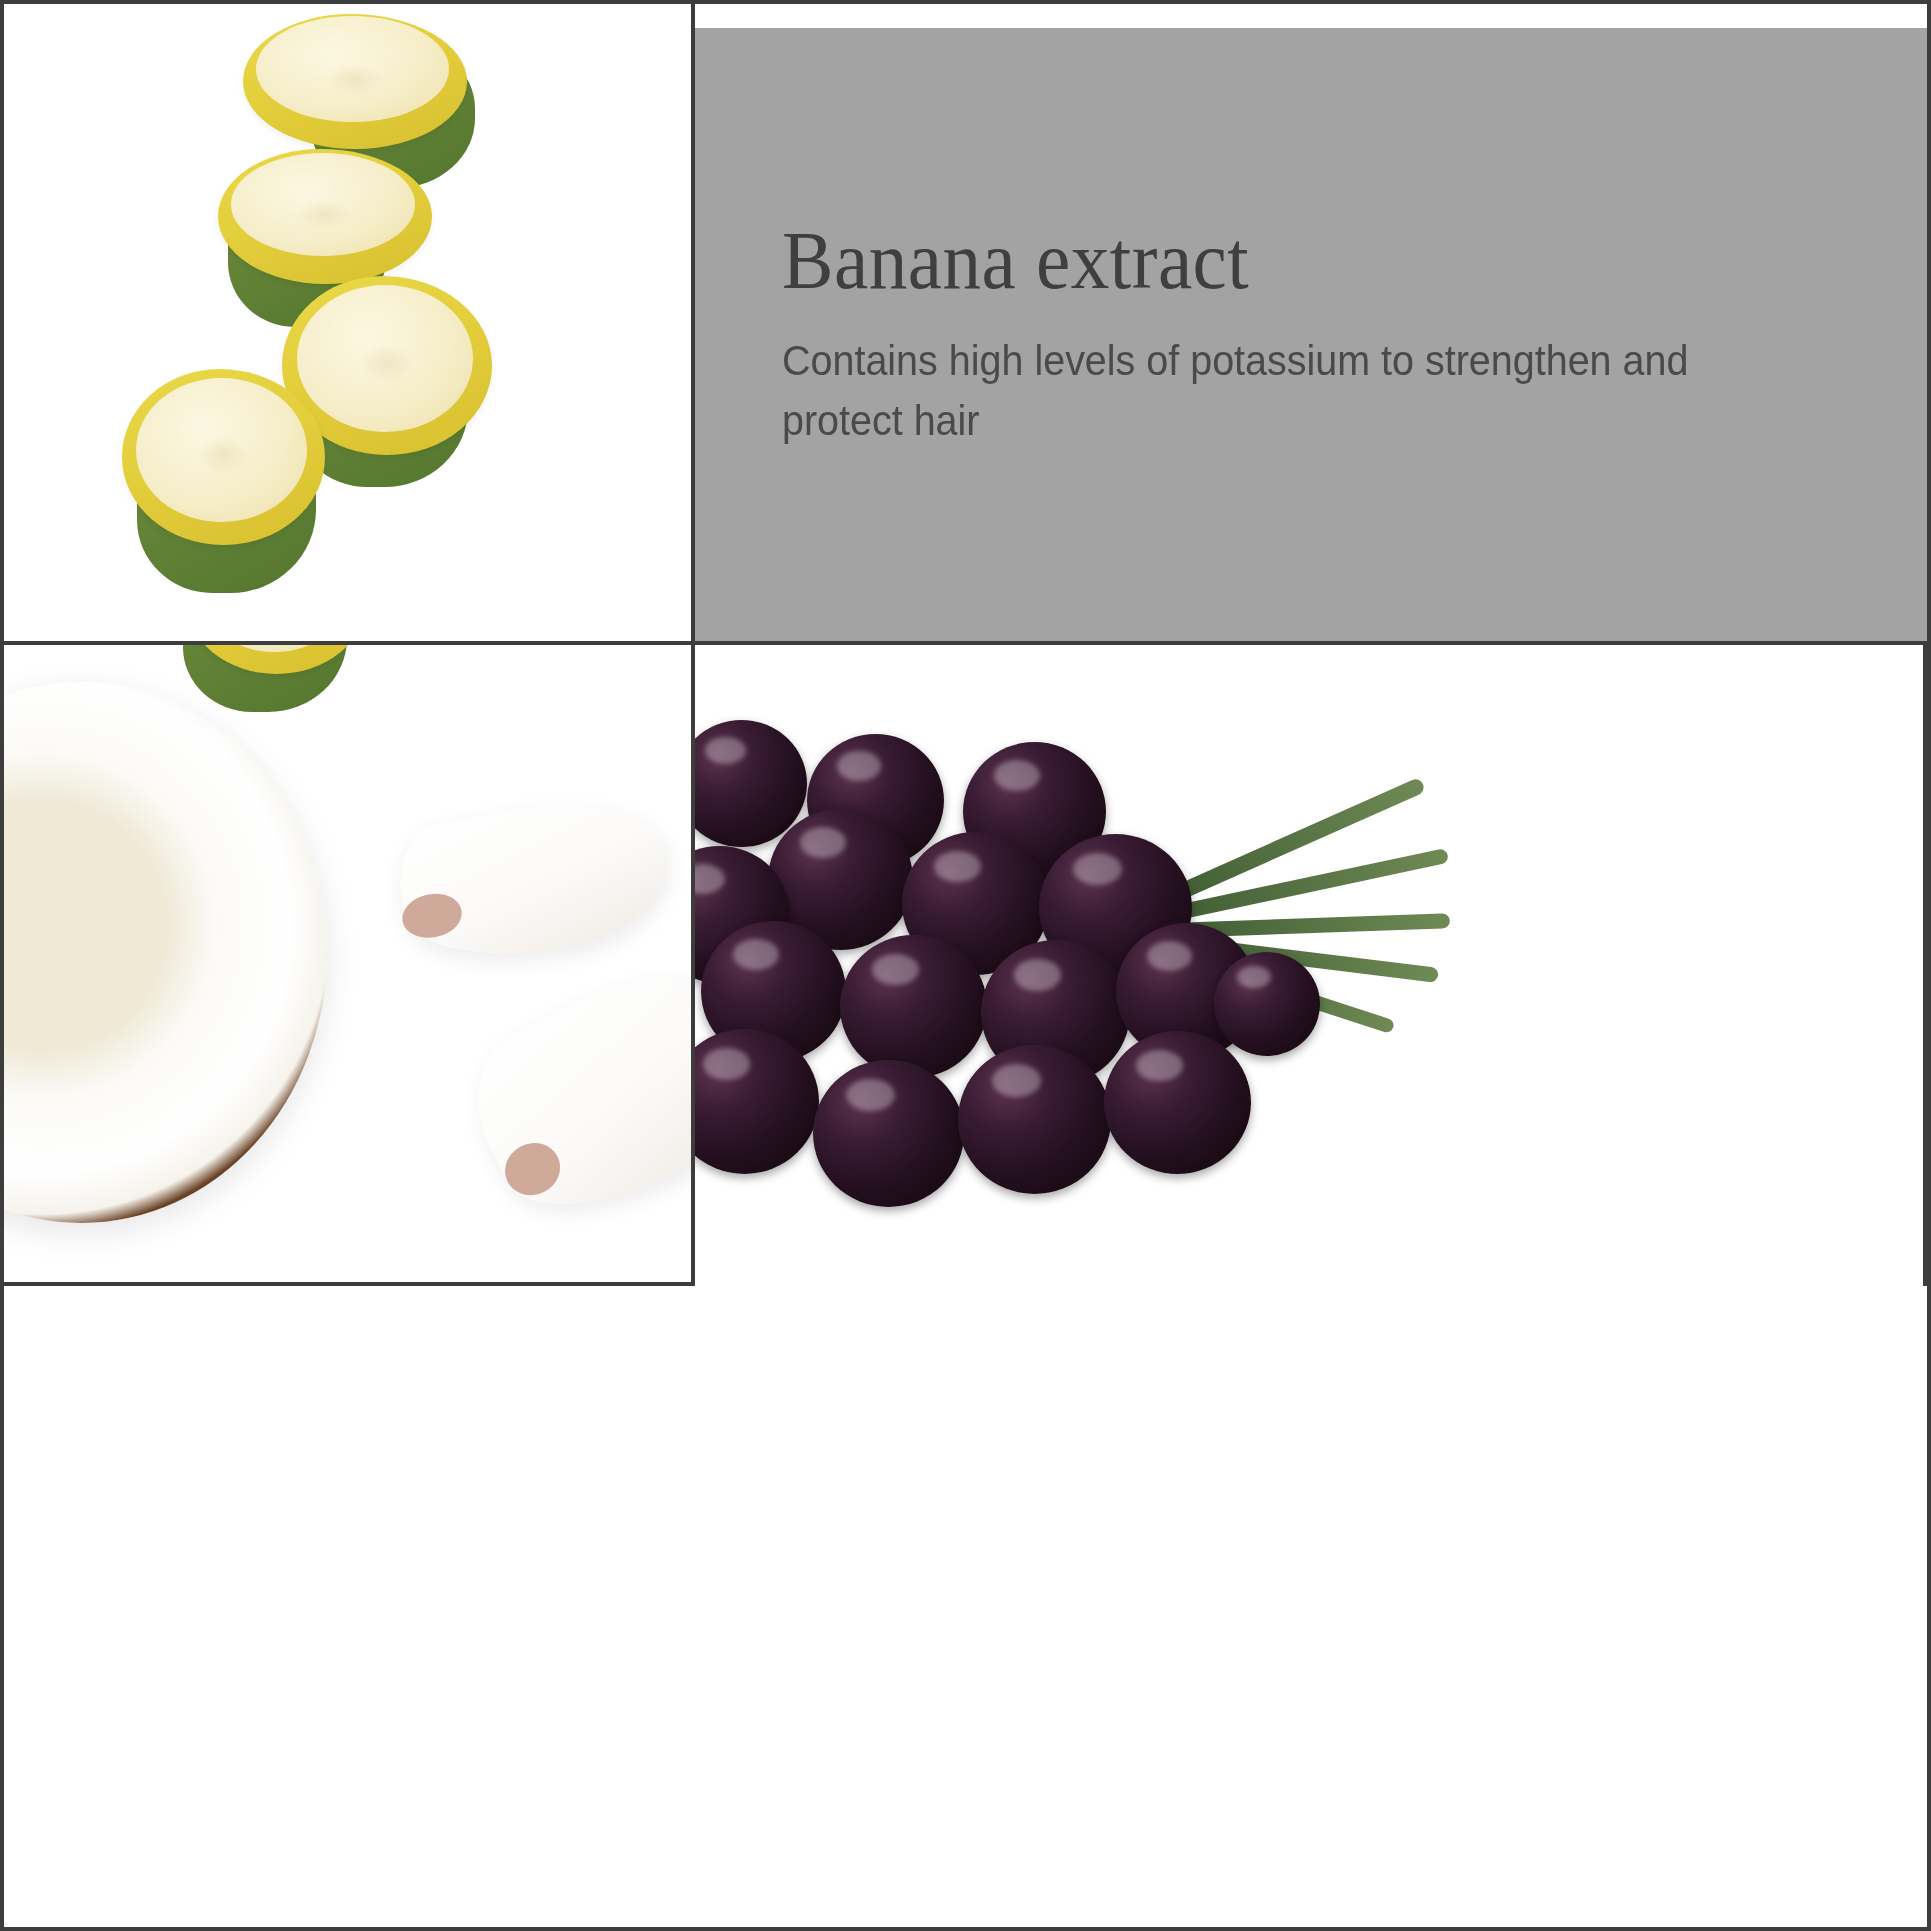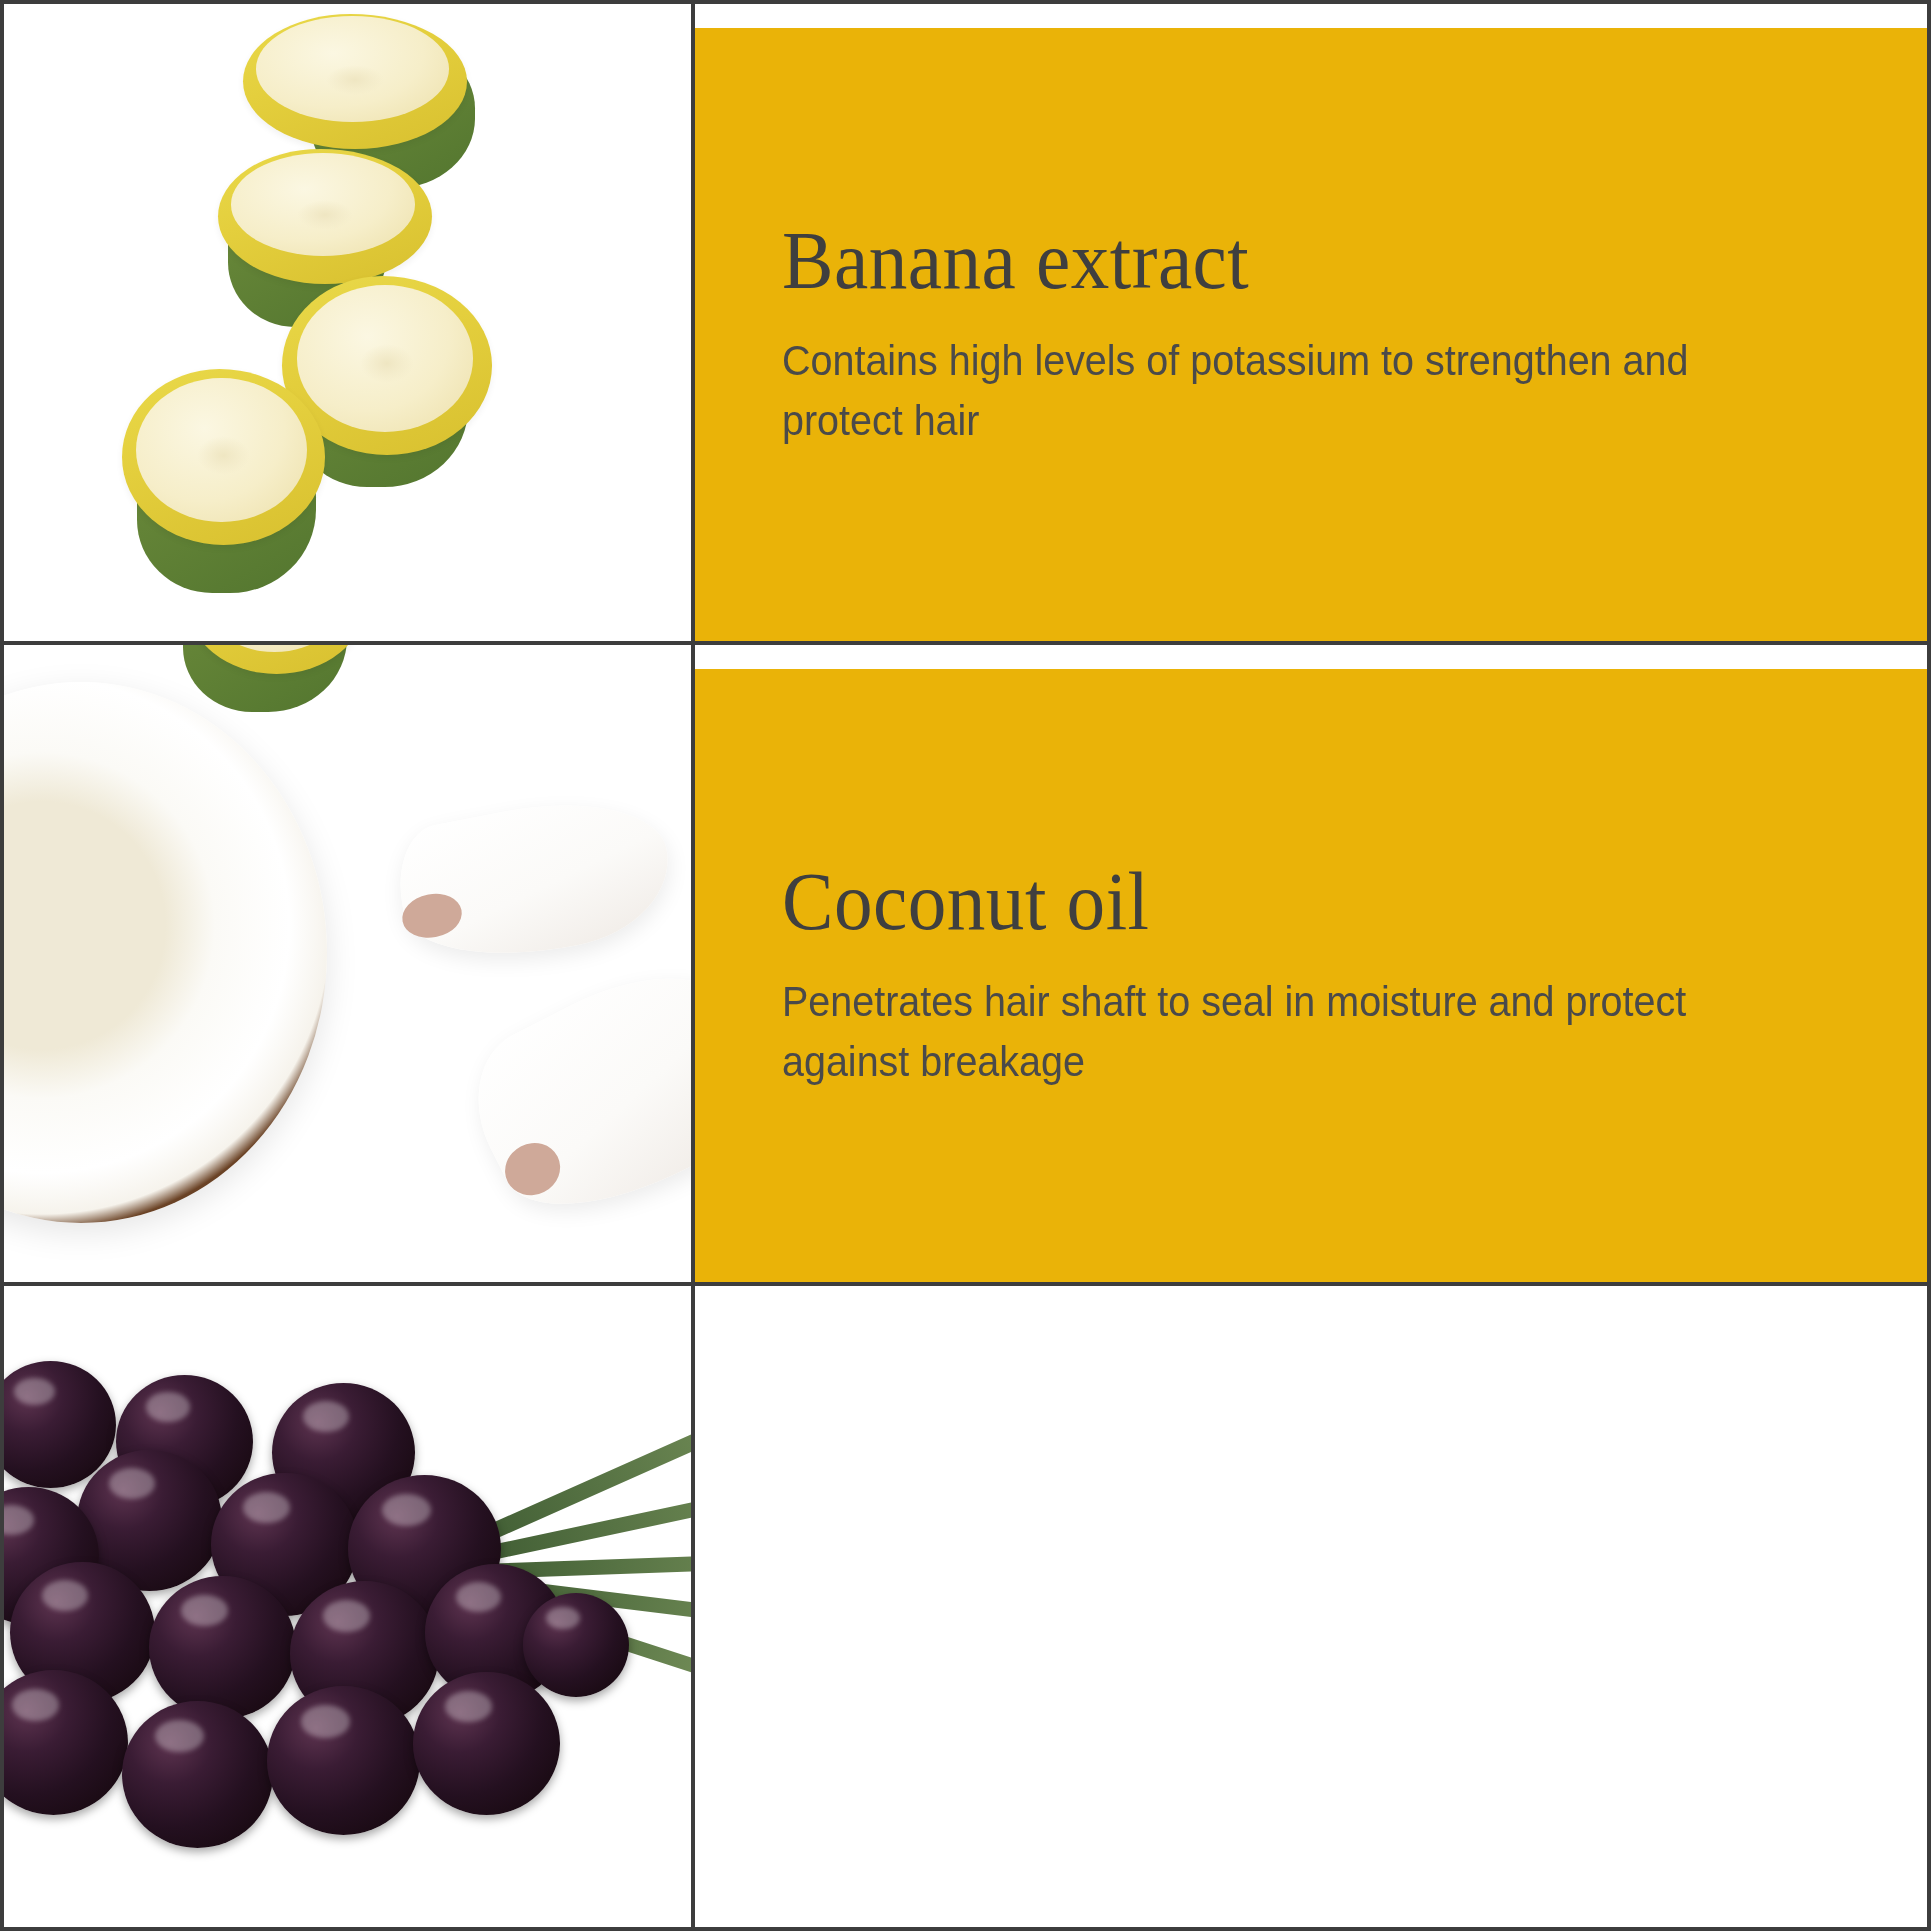--- a/index.html
+++ b/index.html
@@ -34,21 +34,21 @@
     background: #ffffff;
   }
   .row-div {
     border-bottom: 4.8px solid #3d3d3d;
   }
   .text-cell {
     display: flex;
     flex-direction: column;
     justify-content: center;
     padding: 0 68px 0 87px;
-    background: #eab308;
+    background: #a3a3a3;
     margin-top: 24px;
   }
   .heading {
     font-family: "Liberation Serif", "DejaVu Serif", serif;
     font-weight: 400;
     font-size: 83px;
     line-height: 1.0;
     color: #3f3f3f;
     letter-spacing: 0.5px;
     margin: 0 0 29px 0;
@@ -195,24 +195,20 @@
         <div class="c-piece" style="left:396px; top:162px; width:270px; height:145px; border-radius:18% 58% 40% 62% / 52% 48% 55% 45%; transform:rotate(-11deg);">
           <div class="c-rind" style="left:-1%; top:46%; width:22%; height:30%; background:#cfa999;"></div>
         </div>
 
         <div class="c-piece" style="left:475px; top:348px; width:280px; height:198px; border-radius:30% 60% 48% 70% / 55% 45% 60% 42%; transform:rotate(-27deg);">
           <div class="c-rind" style="left:0%; top:52%; width:20%; height:26%; background:#cfa999;"></div>
         </div>
       </div>
     </div>
 
-    <div class="cell text-cell row-div">
-      <h2 class="heading">Coconut oil</h2>
-      <p class="body">Penetrates hair shaft to seal in moisture and protect against breakage</p>
-    </div>
 
     <div class="cell img-cell">
       <div class="art">
 
         <div class="leaf" style="left:463px; top:249px; width:290px; height:16.4px; transform:rotate(-24deg);"></div>
         <div class="leaf" style="left:469px; top:263px; width:290px; height:15.4px; transform:rotate(-12deg);"></div>
         <div class="leaf" style="left:475px; top:278px; width:280px; height:14.5px; transform:rotate(-2deg);"></div>
         <div class="leaf" style="left:475px; top:290px; width:270px; height:14.5px; transform:rotate(7deg);"></div>
         <div class="leaf" style="left:469px; top:301px; width:241px; height:13.5px; transform:rotate(18deg);"></div>
 

